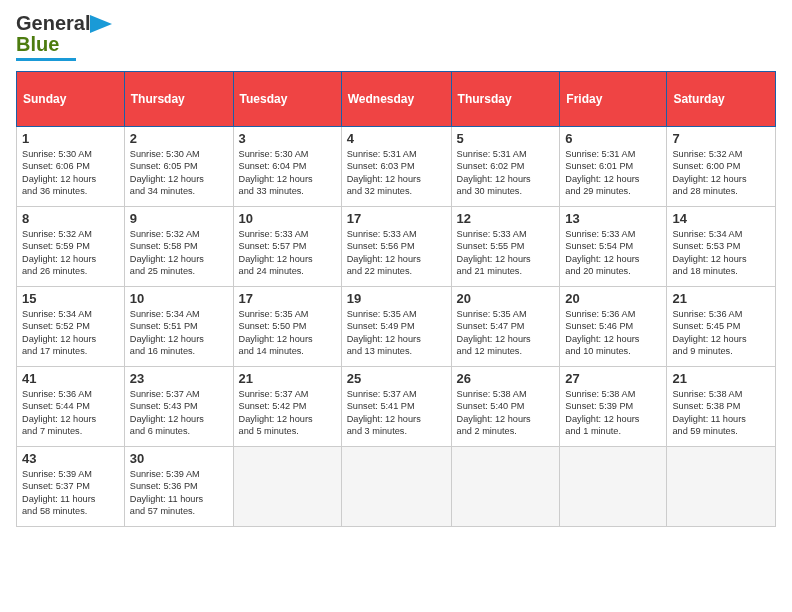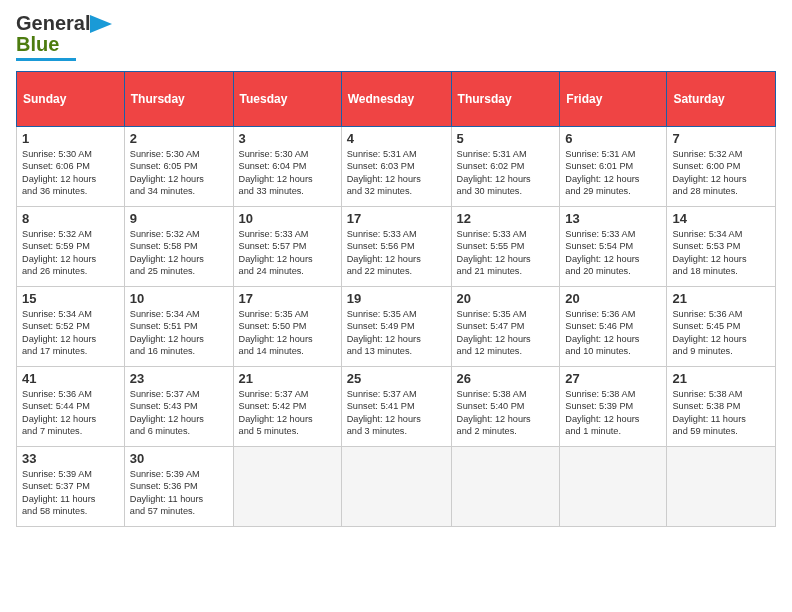--- a/index.html
+++ b/index.html
@@ -318,21 +318,21 @@
           <td>
             <span class="day-num">21</span>
             <div class="day-info" style="white-space: pre-line;">Sunrise: 5:38 AM
 Sunset: 5:38 PM
 Daylight: 11 hours
 and 59 minutes.</div>
           </td>
         </tr>
         <tr>
           <td>
-            <span class="day-num">33</span>
+            <span class="day-num">43</span>
             <div class="day-info" style="white-space: pre-line;">Sunrise: 5:39 AM
 Sunset: 5:37 PM
 Daylight: 11 hours
 and 58 minutes.</div>
           </td>
           <td>
             <span class="day-num">30</span>
             <div class="day-info" style="white-space: pre-line;">Sunrise: 5:39 AM
 Sunset: 5:36 PM
 Daylight: 11 hours

